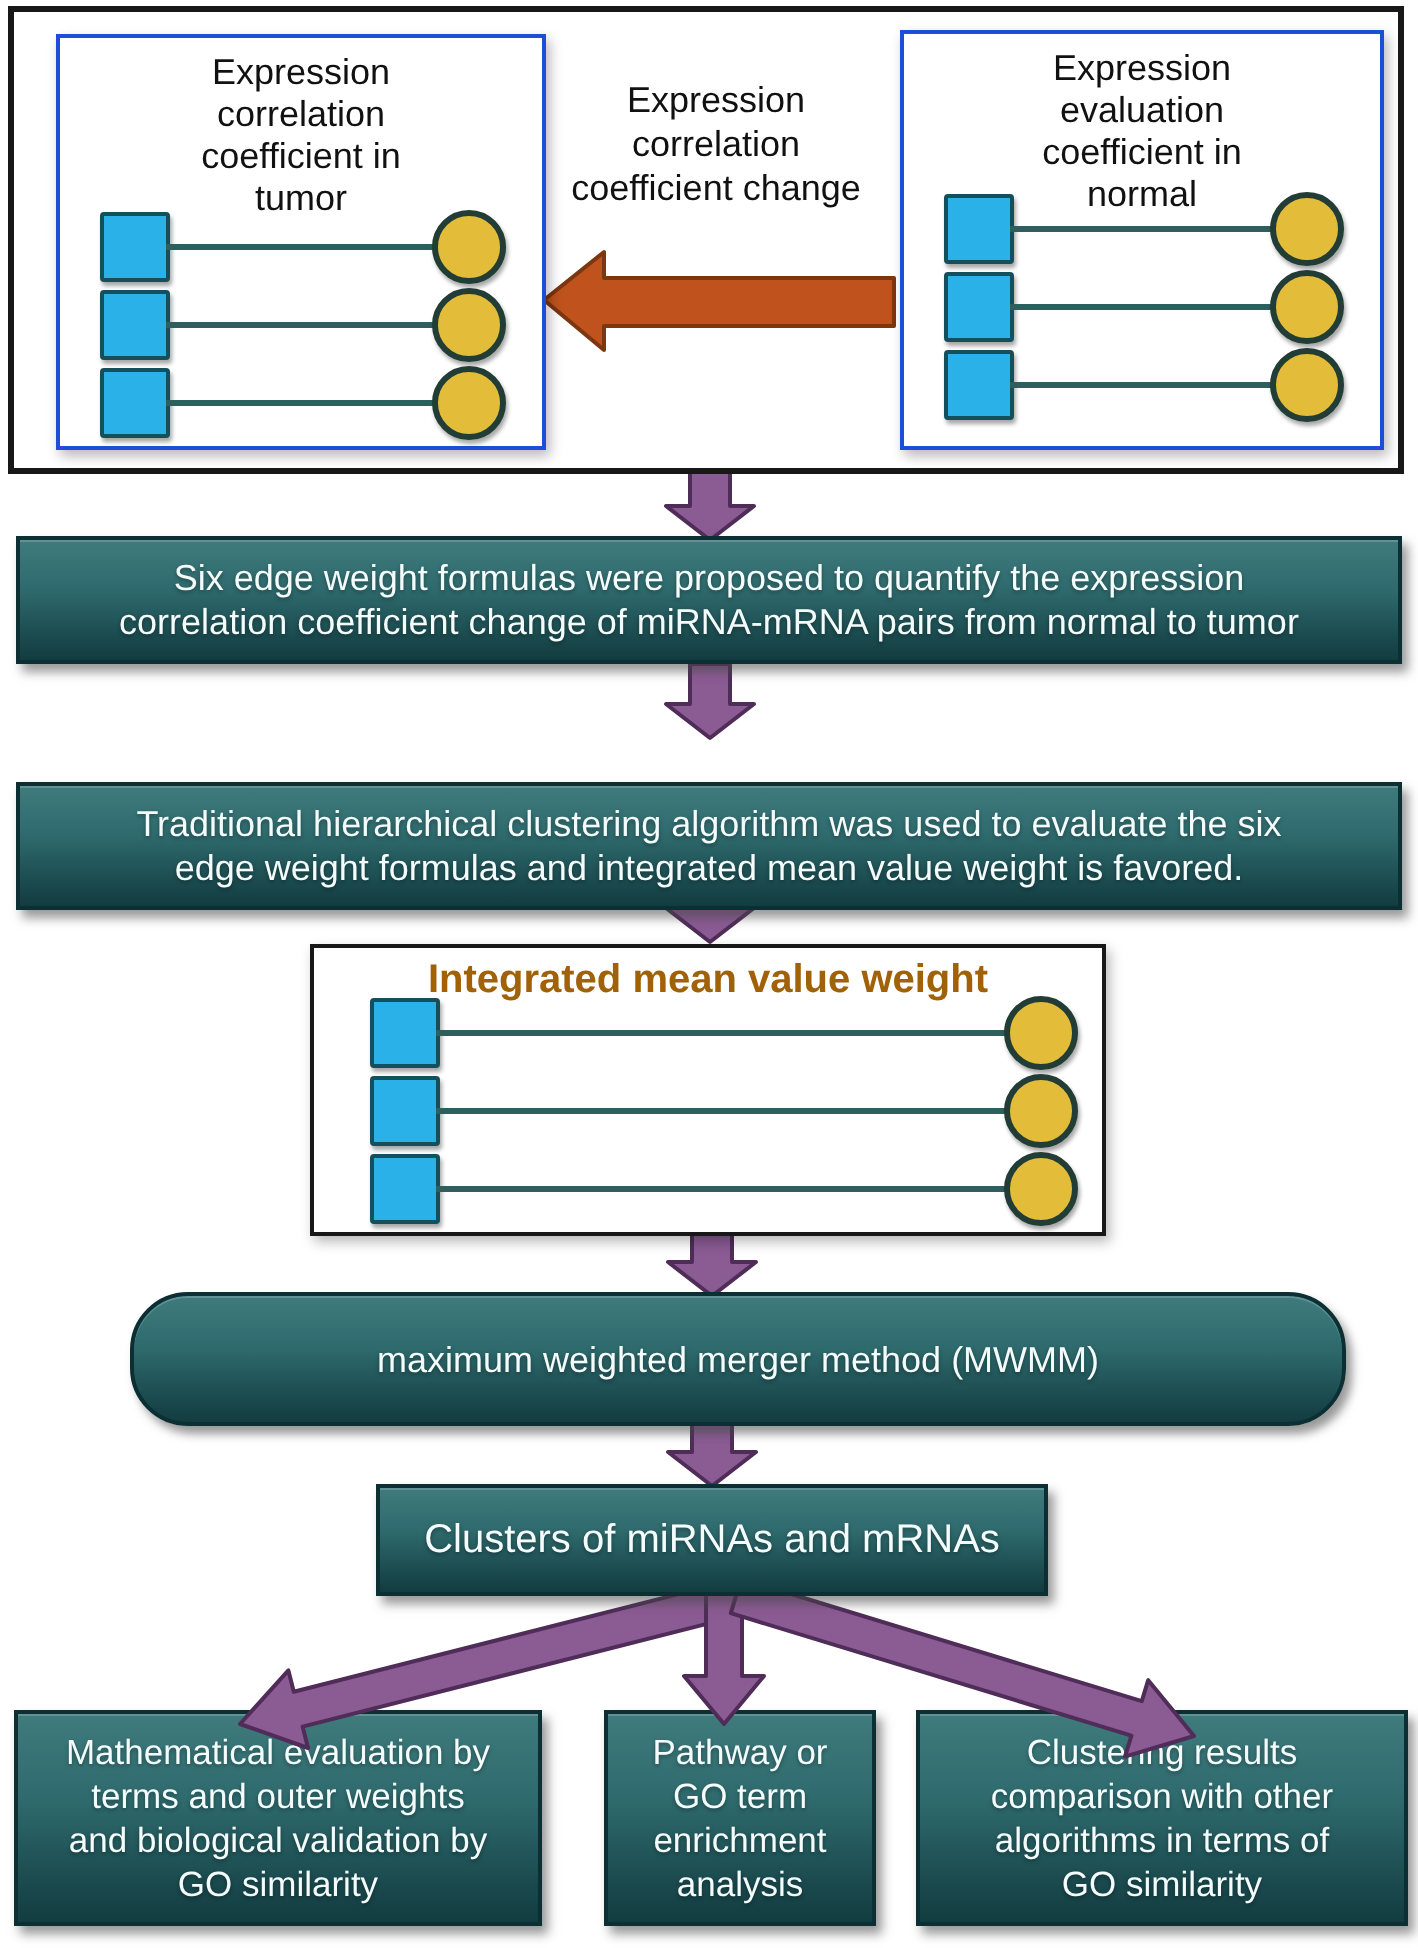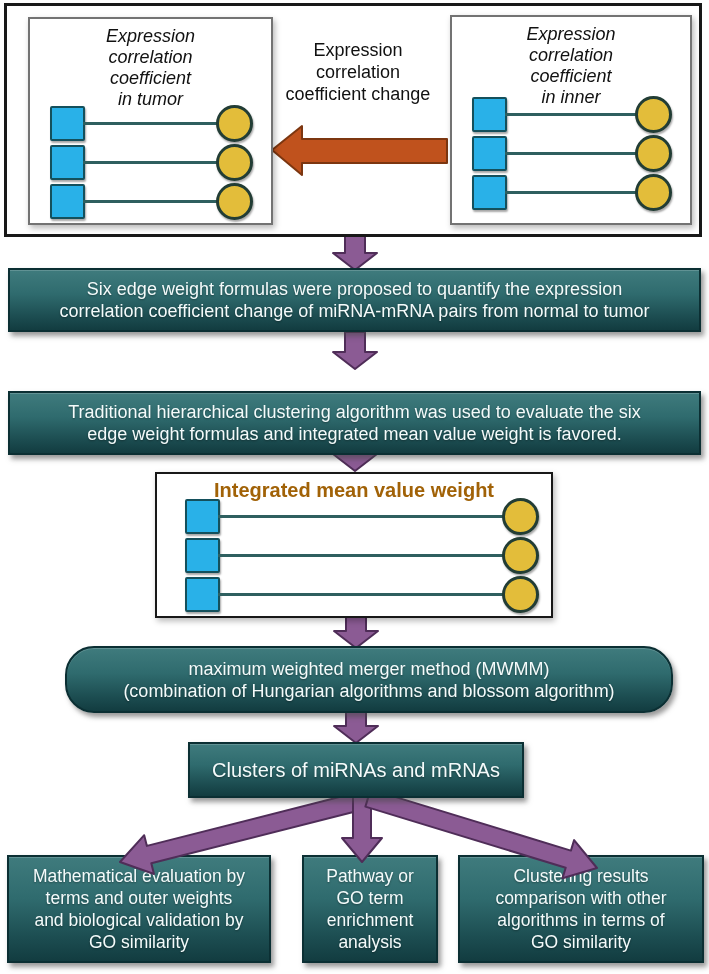--- a/index.html
+++ b/index.html
@@ -5,21 +5,21 @@
   html,body{margin:0;padding:0;background:#ffffff;}
   #canvas{
     position:relative;width:709px;height:974px;background:#ffffff;
     font-family:"Liberation Sans","DejaVu Sans",sans-serif;
     color:#1b1b1b;overflow:hidden;
   }
   .abs{position:absolute;box-sizing:border-box;}
 
   
   .outer-box{left:4px;top:3px;width:698px;height:234px;border:3px solid #181818;background:transparent;}
-  .net-box{border:2px solid #737373;background:#ffffff;box-shadow:2px 3px 6px rgba(0,0,0,0.28);font-style:italic;}
+  .net-box{border:2px solid #1d4ed8;background:#ffffff;box-shadow:2px 3px 6px rgba(0,0,0,0.28);}
   .tumor-box{left:25px;top:14px;width:245px;height:208px;}
   .normal-box{left:447px;top:12px;width:242px;height:210px;}
   .net-title{
     position:relative;margin:7px auto 0 auto;width:100px;text-align:center;
     font-size:18px;line-height:21px;color:#111;z-index:3;
   }
   .change-label{
     left:280px;top:36px;width:150px;text-align:center;
     font-size:18px;line-height:22px;color:#111;
   }
@@ -127,21 +127,21 @@
           <div class="sq"></div>
           <div class="edge"></div>
           <div class="ci"></div>
         </div>
       </div>
     </div>
 
     <div class="abs change-label" style="left:276px;top:33px;">Expression correlation coefficient change</div>
 
     <div class="abs net-box normal-box" style="left:443px;top:9px;">
-      <div class="net-title">Expression correlation coefficient in inner</div>
+      <div class="net-title">Expression evaluation coefficient in normal</div>
       <div class="net-rows normal-rows">
         <div class="net-row">
           <div class="sq"></div>
           <div class="edge"></div>
           <div class="ci"></div>
         </div>
         <div class="net-row">
           <div class="sq"></div>
           <div class="edge"></div>
           <div class="ci"></div>
@@ -181,20 +181,19 @@
       <div class="net-row">
         <div class="sq"></div>
         <div class="edge"></div>
         <div class="ci"></div>
       </div>
     </div>
   </div>
 
   <div class="abs teal mwmm">
     <div class="tline">maximum weighted merger method (MWMM)</div>
-    <div class="tline">(combination of Hungarian algorithms and blossom algorithm)</div>
   </div>
 
   <div class="abs teal clusters">
     <div class="tline">Clusters of miRNAs and mRNAs</div>
   </div>
 
 </div>
 
 </body></html>

